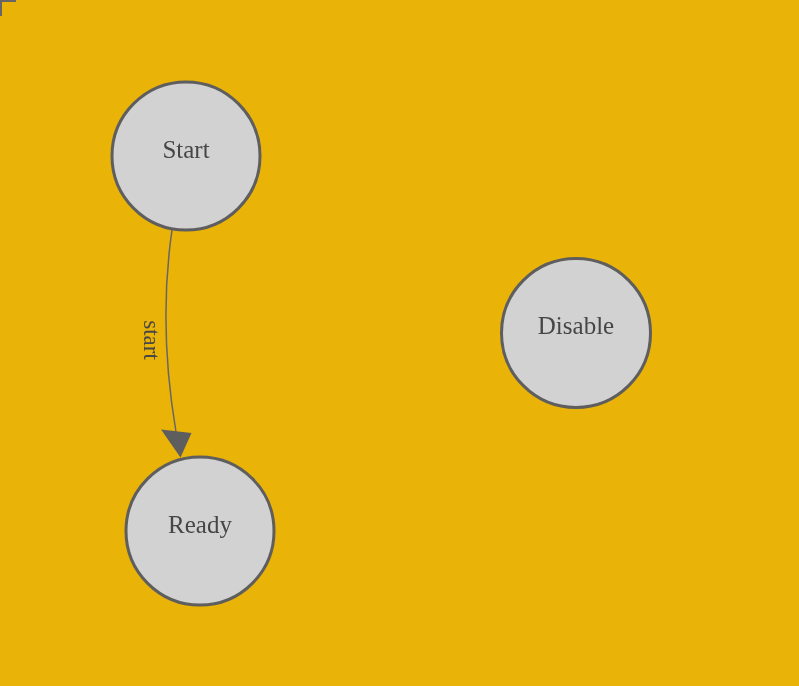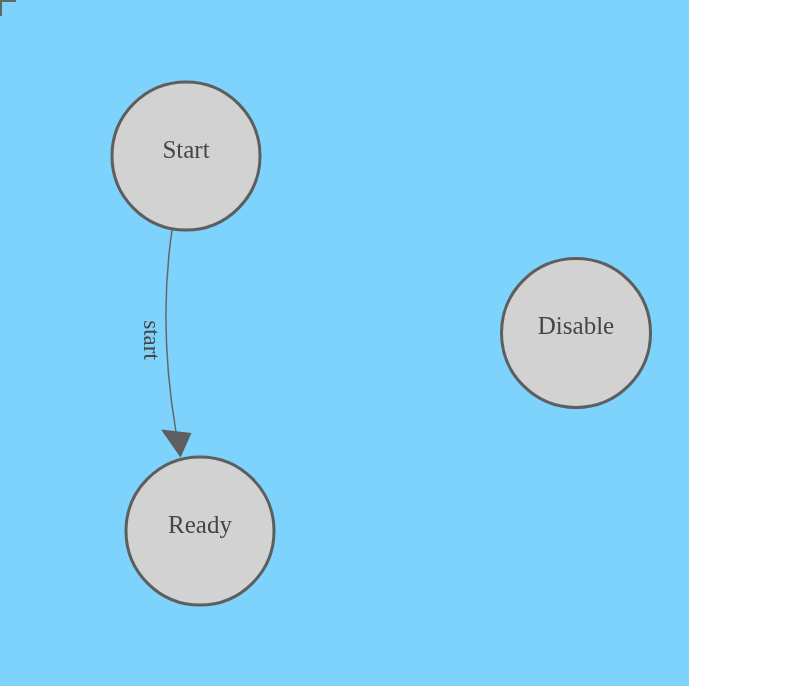--- a/index.html
+++ b/index.html
@@ -3,23 +3,23 @@
 <meta charset="utf-8">
 <style>
   html, body {
     margin: 0;
     padding: 0;
     background: #ffffff;
     font-family: "Liberation Serif", "DejaVu Serif", serif;
   }
   .canvas {
     position: relative;
-    width: 689px;
+    width: 799px;
     height: 686px;
-    background: #7dd3fc;
+    background: #eab308;
     overflow: hidden;
   }
   .corner-mark {
     position: absolute;
     top: 0;
     left: 0;
     width: 14px;
     height: 14px;
     border-top: 2px solid #666666;
     border-left: 2px solid #666666;

